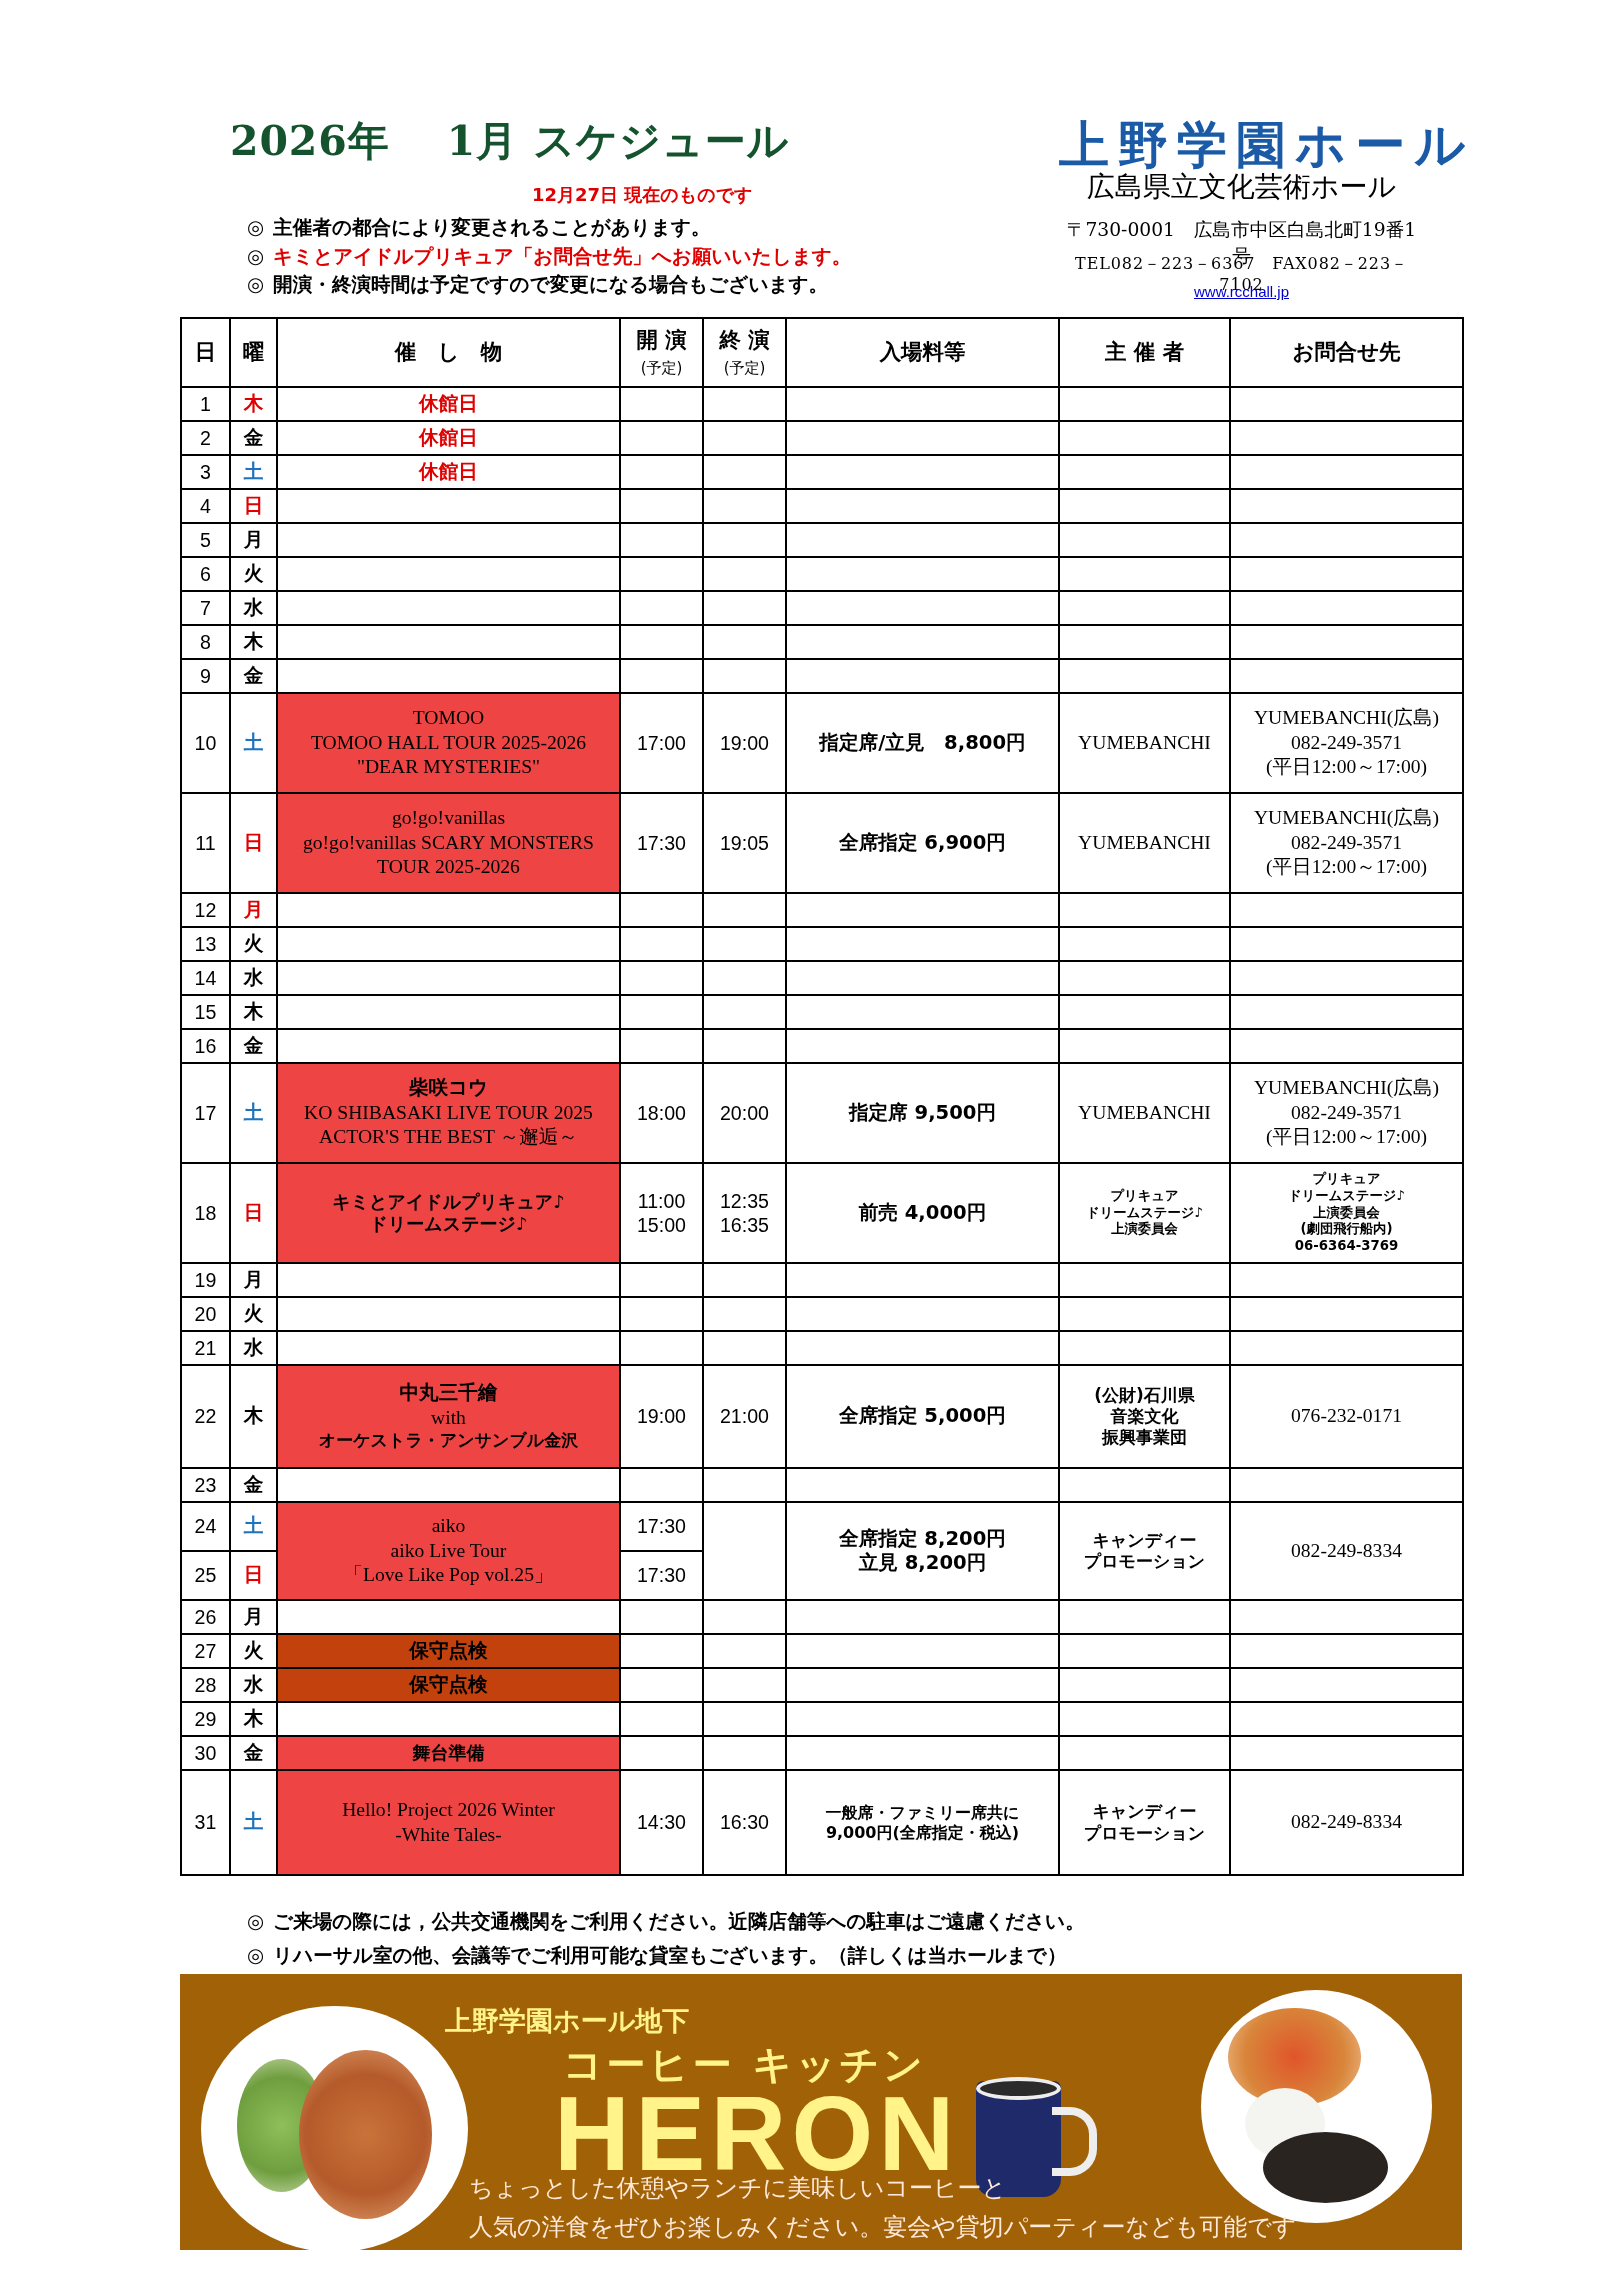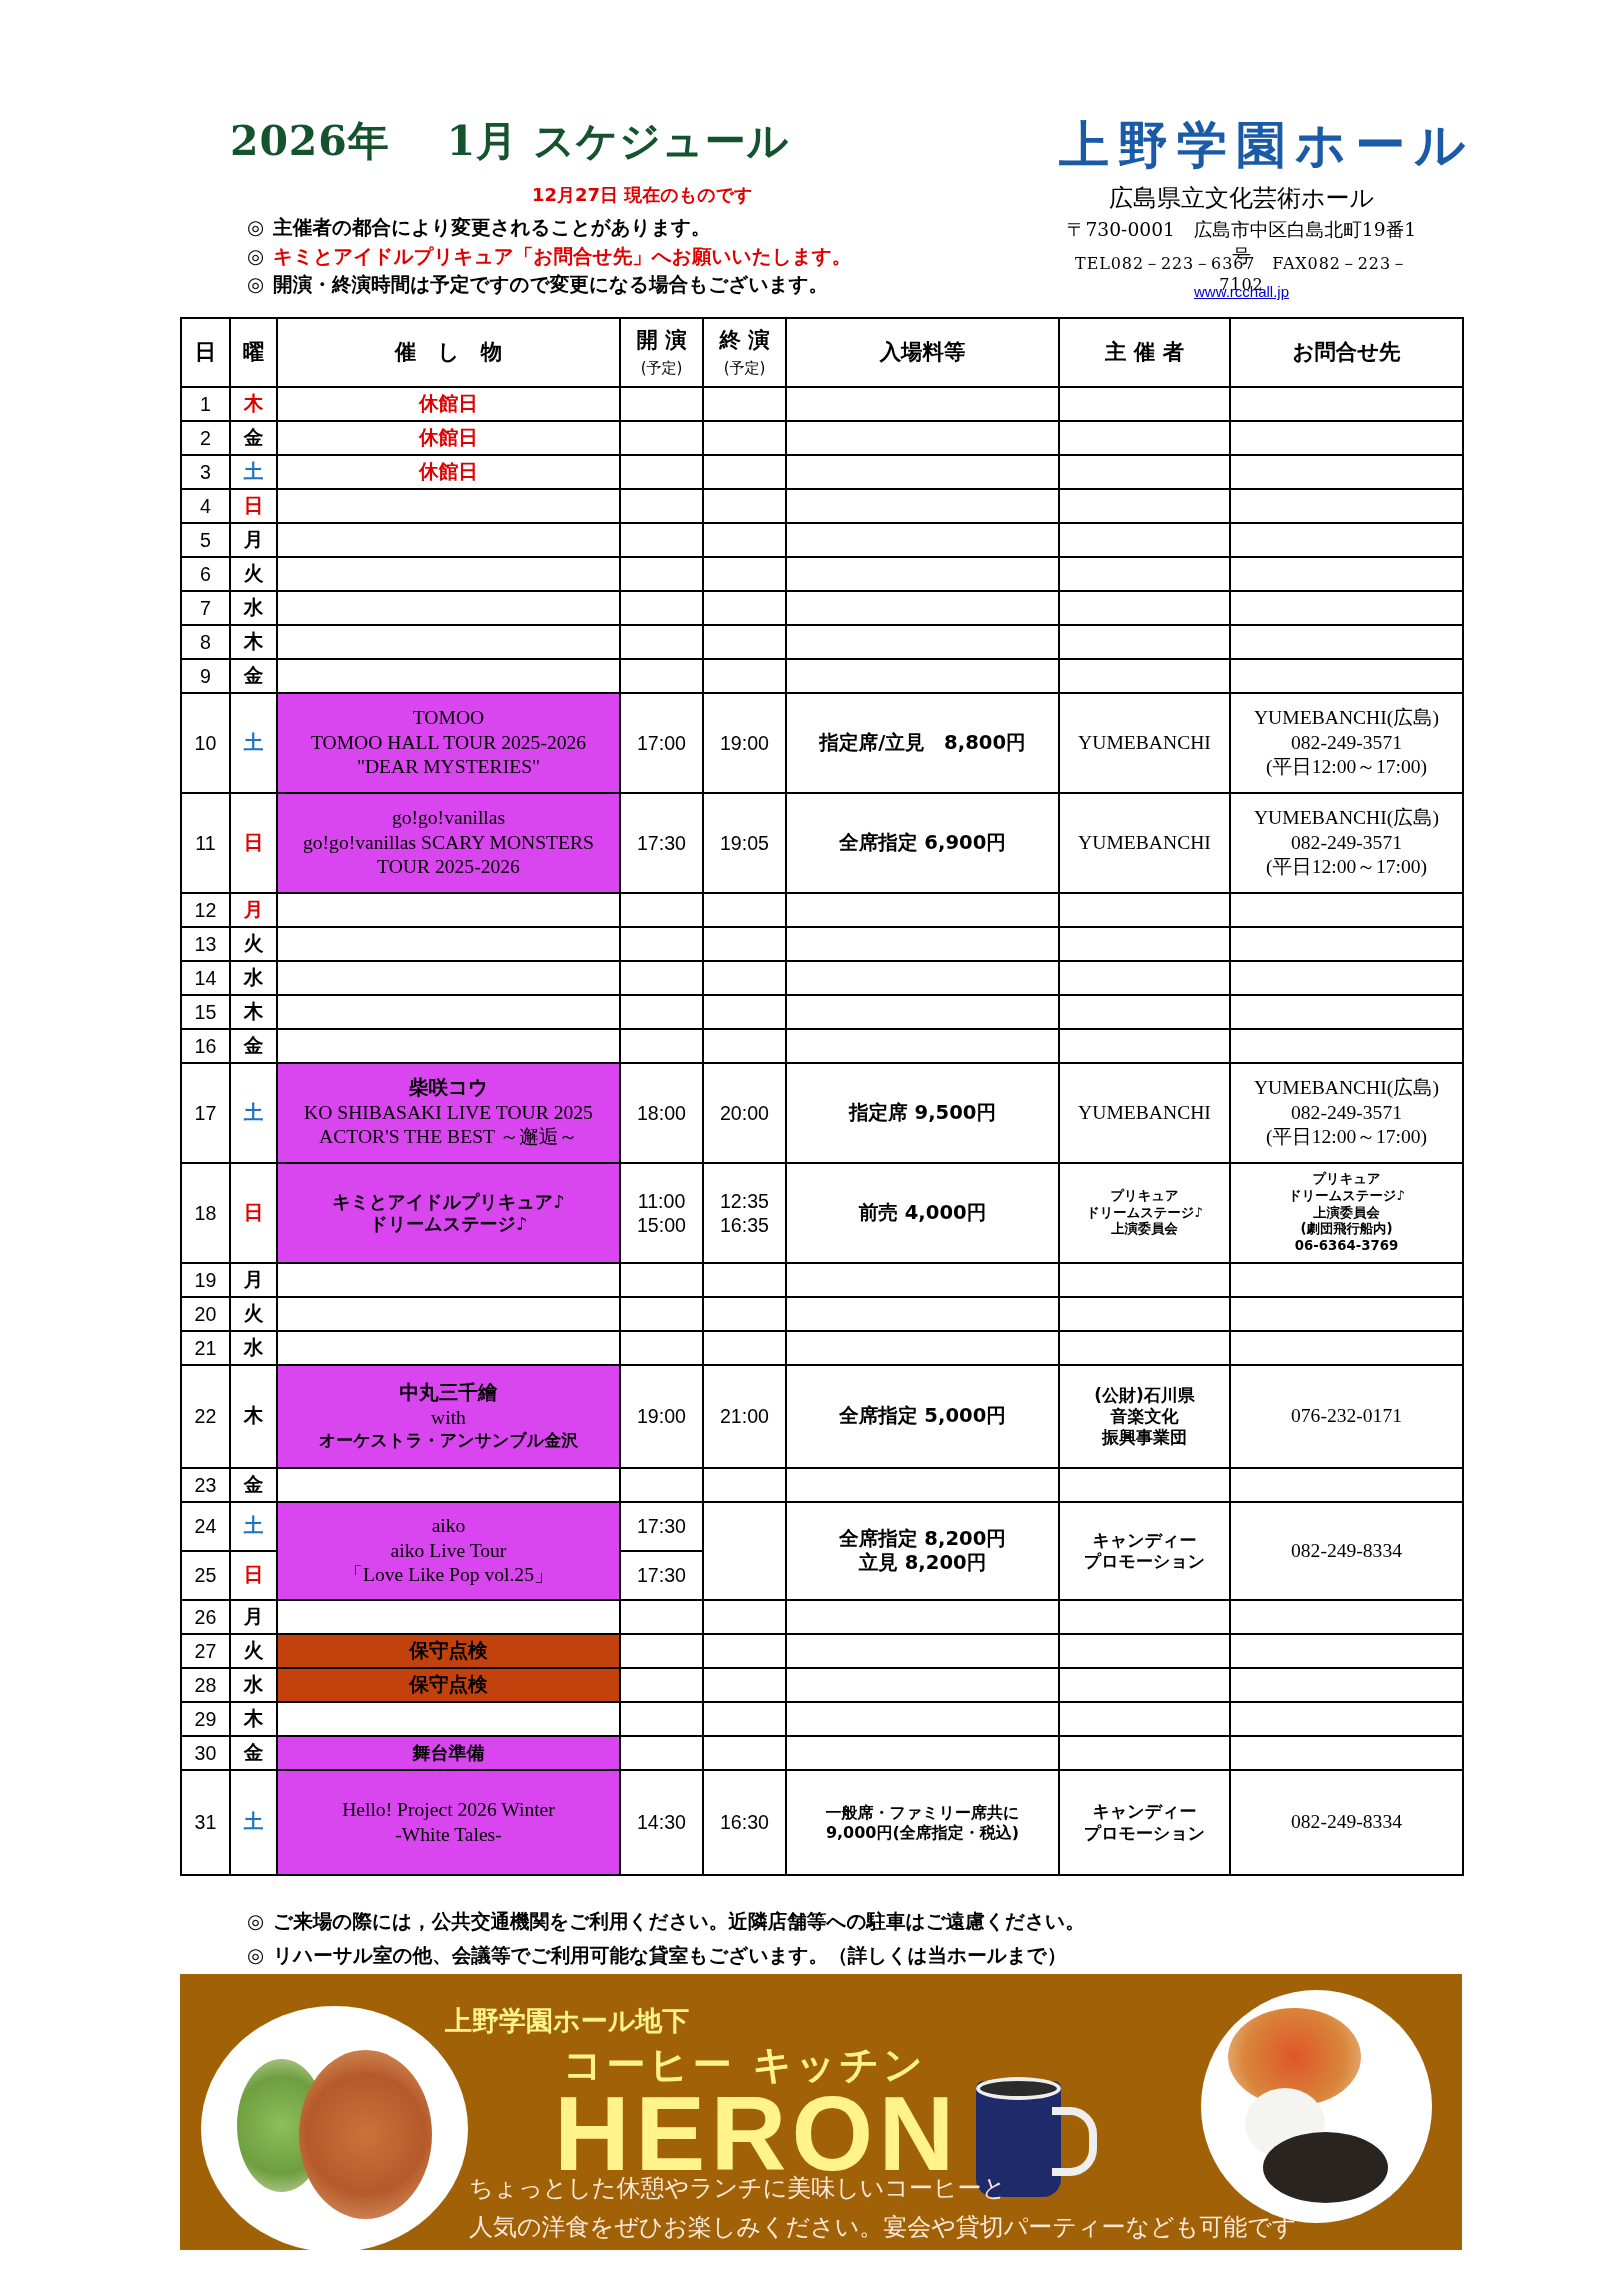--- a/index.html
+++ b/index.html
@@ -5,36 +5,36 @@
   html,body{margin:0;padding:0;background:#fff;}
   body{width:1623px;height:2295px;position:relative;overflow:hidden;font-family:"DejaVu Sans","Liberation Sans",sans-serif;color:#000;}
   .title{position:absolute;left:230px;top:114px;font-family:"DejaVu Serif","Liberation Serif",serif;font-weight:bold;font-size:41px;color:#14532d;letter-spacing:0.9px;white-space:pre;}
   .asof{position:absolute;left:532px;top:183px;font-size:18px;color:#e00000;font-weight:bold;}
   .notes{position:absolute;left:247px;top:214px;}
   .note{font-size:19.6px;font-weight:bold;height:28.5px;line-height:28.5px;white-space:nowrap;}
   .note.red{color:#e00000;}
   .note .mark{color:#000;margin-right:9px;}
   .brand{position:absolute;left:1059px;top:112px;font-size:50px;font-weight:bold;color:#1a5aa6;letter-spacing:9px;}
   .org{position:absolute;left:1059px;width:365px;text-align:center;font-family:"DejaVu Serif","Liberation Serif",serif;}
-  .org.name{top:182px;font-size:24px;}
+  .org.name{top:168px;font-size:28px;}
   .org.addr{top:217px;font-size:18.7px;}
   .org.tel{top:254px;font-size:16px;letter-spacing:0.9px;}
   .org.url{top:283px;font-size:15px;font-family:"Liberation Sans",sans-serif;}
   .org.url a{color:#0000cc;text-decoration:underline;}
   table.sched{position:absolute;left:180px;top:317px;width:1282px;border-collapse:collapse;table-layout:fixed;}
   table.sched td, table.sched th{border:2.7px solid #000;padding:0;text-align:center;vertical-align:middle;font-size:19.6px;line-height:1.25;}
   table.sched th{font-weight:bold;height:67px;font-size:21.4px;}
   table.sched th .sub{display:block;font-size:15px;font-weight:normal;margin-top:5.3px;}
   table.sched td{height:32px;}
   .dnum{font-family:"Liberation Sans Narrow","Liberation Sans",sans-serif;font-size:25px;}
   .dow{font-weight:bold;font-size:21.4px;}
   .dow.sun{color:#e00000;}
   .dow.sat{color:#1e73be;}
   .closed{color:#e00000;font-weight:bold;margin-top:8px;}
-  .ev{background:#d946ef;font-family:"Liberation Serif","DejaVu Serif",serif;font-size:18.7px;}
+  .ev{background:#ef4444;font-family:"Liberation Serif","DejaVu Serif",serif;font-size:18.7px;}
   .ev.jp{font-family:"DejaVu Sans",sans-serif;font-weight:bold;font-size:18px;}
   .maint{background:#c2410c;font-weight:bold;}
   .t{font-size:19.6px;font-family:"Liberation Sans",sans-serif;}
   .price{font-weight:bold;font-size:18px;}
   .org-cell{font-size:18px;font-family:"Liberation Serif",serif;}
   .org-cell.jp{font-weight:bold;font-family:"DejaVu Sans",sans-serif;font-size:17px;}
   .org-cell.small{font-size:13.3px;font-weight:bold;font-family:"DejaVu Sans",sans-serif;}
   .contact{font-size:18.7px;font-family:"Liberation Serif",serif;}
   .contact.small{font-size:13.3px;font-family:"DejaVu Sans",sans-serif;font-weight:bold;}
   .line{display:block;}

